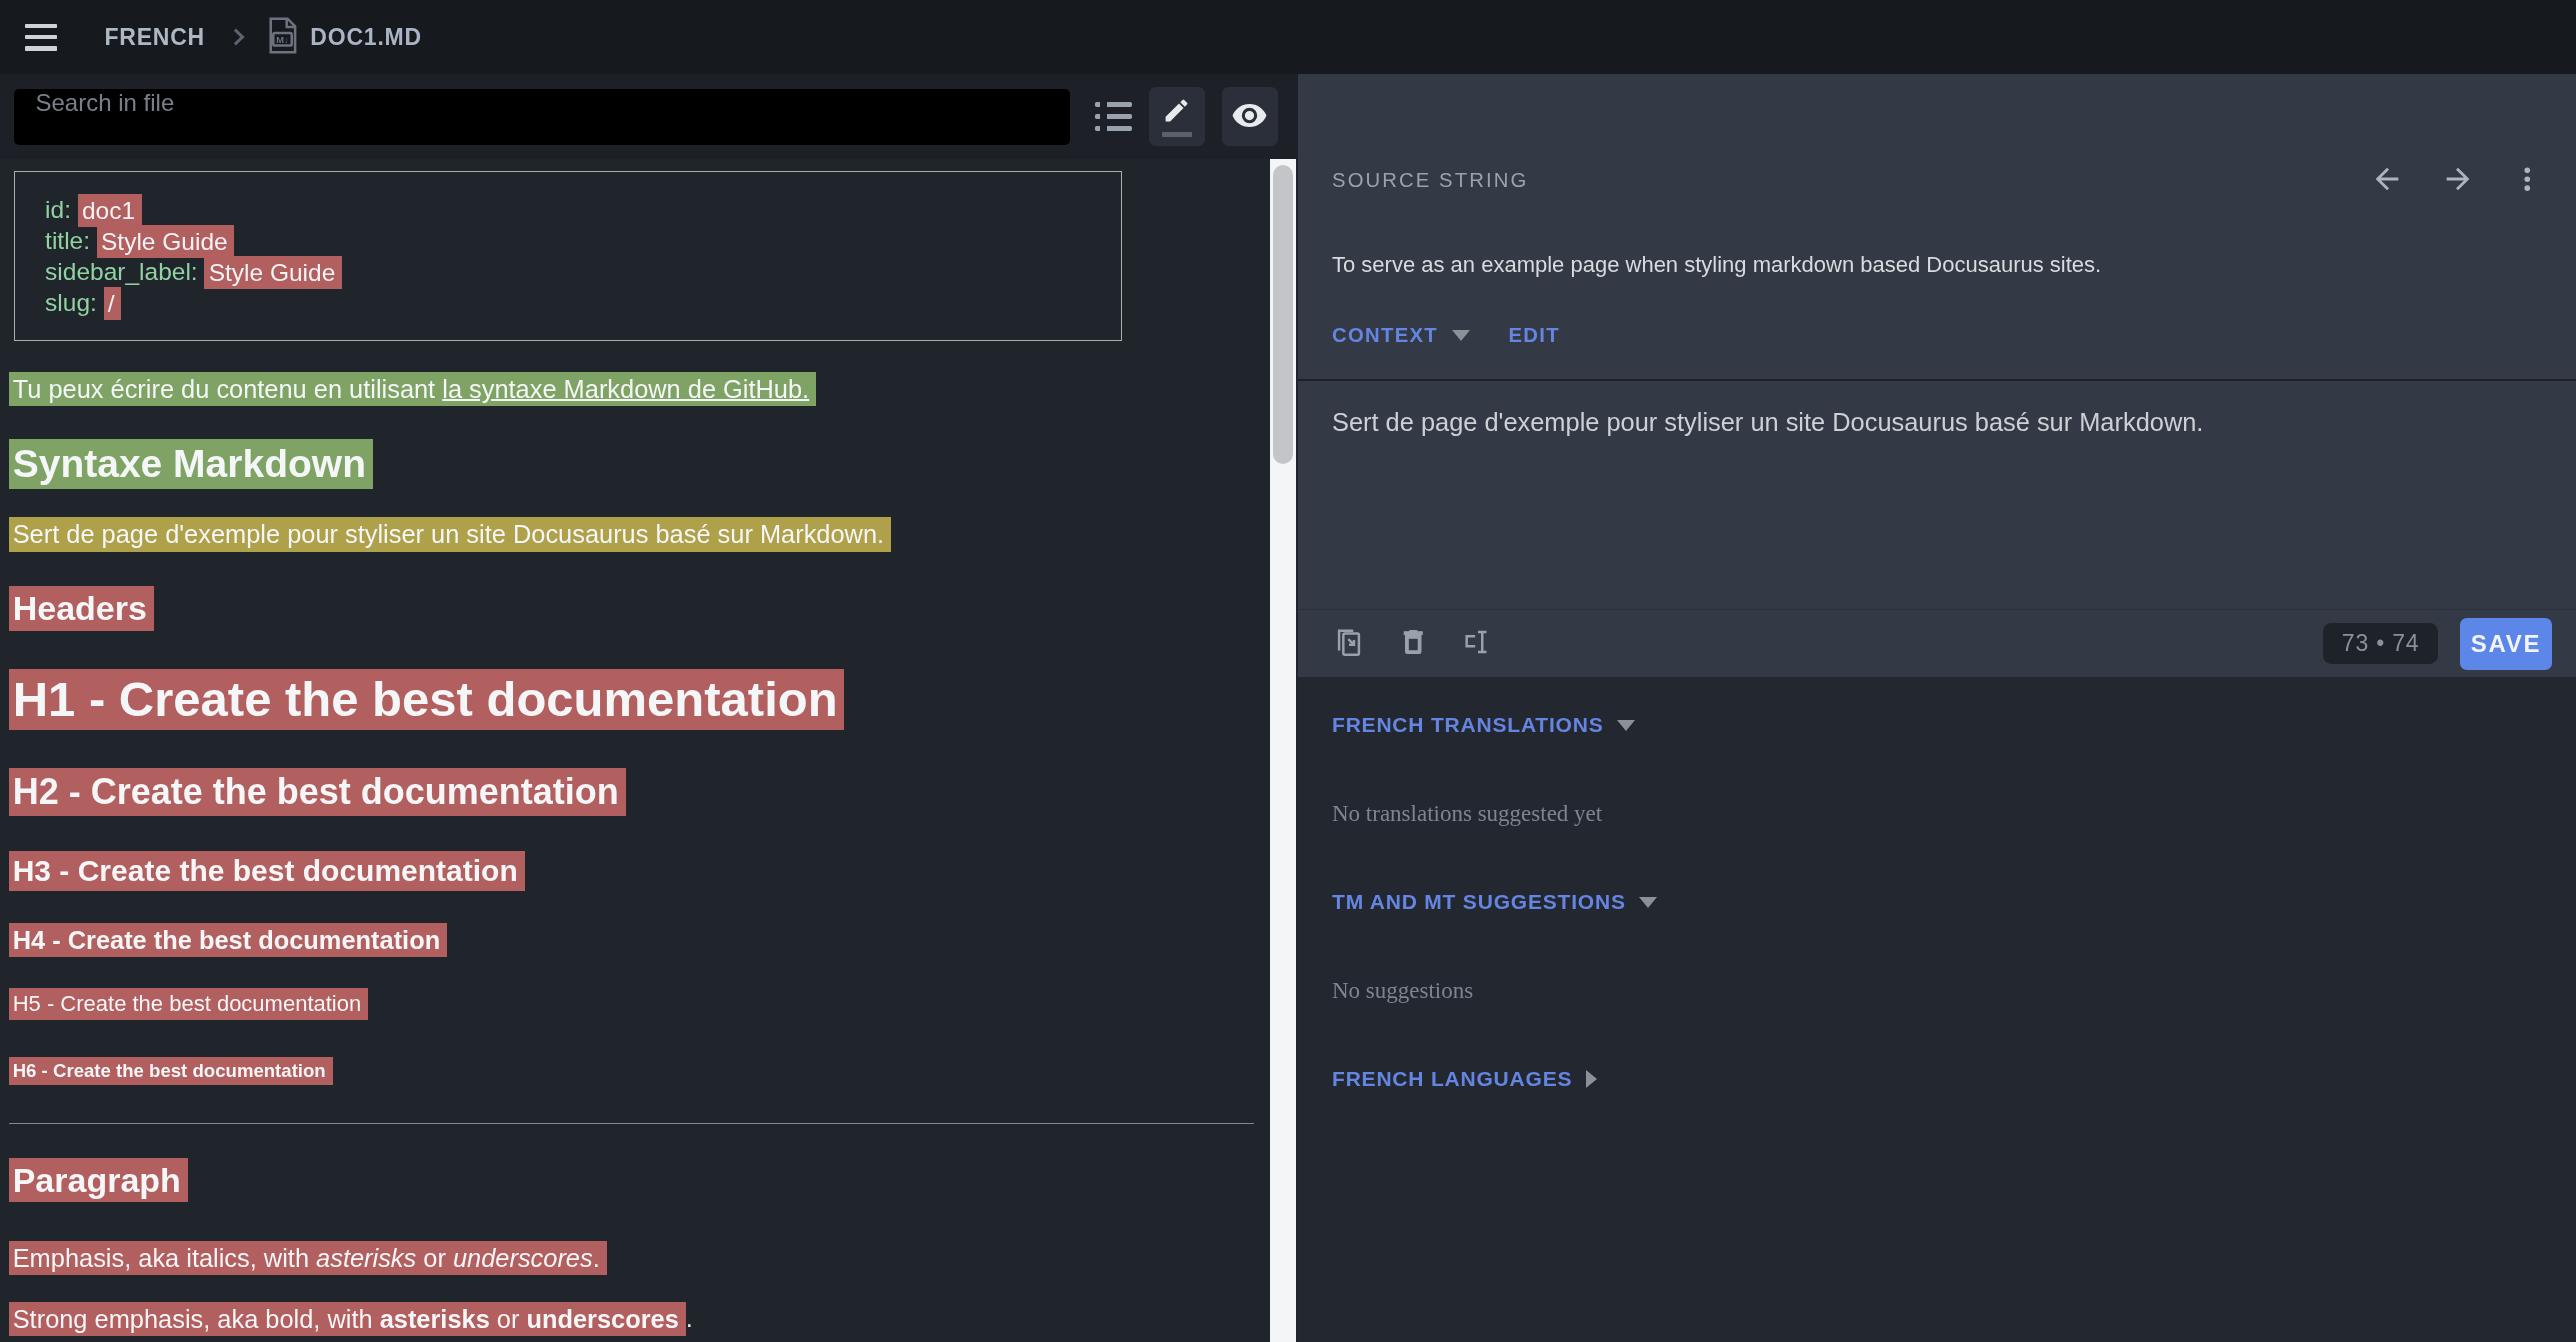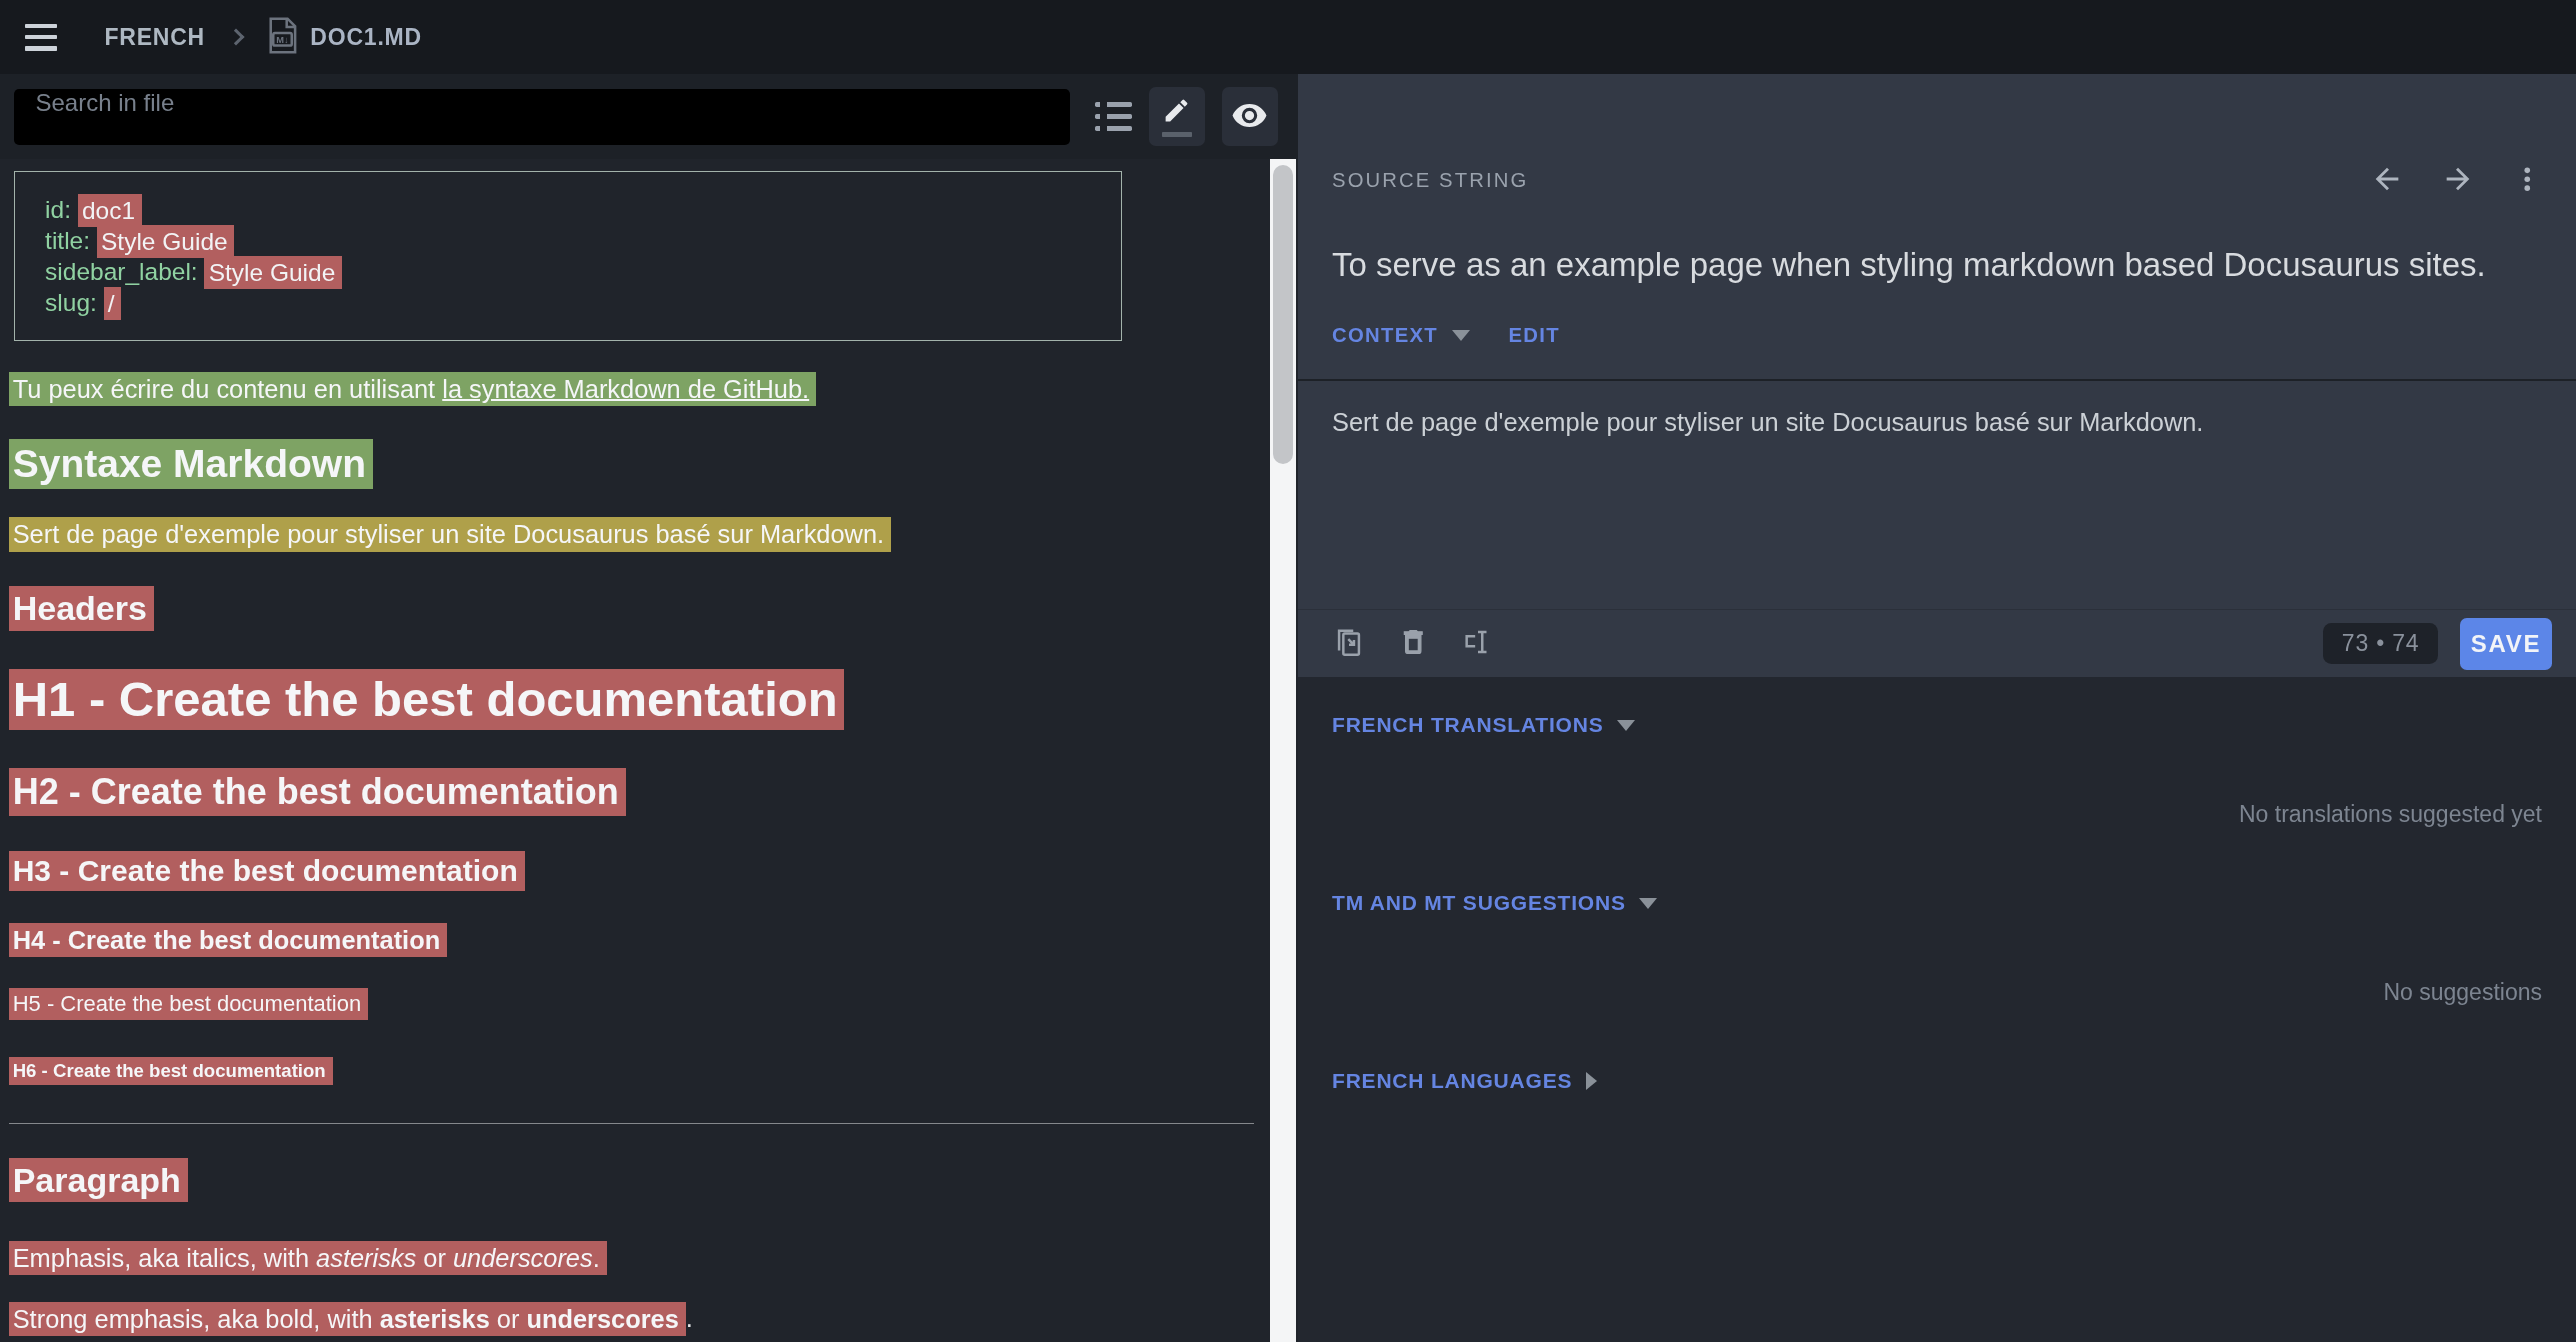--- a/index.html
+++ b/index.html
@@ -68,21 +68,21 @@
   .scrollbar-thumb { position:absolute; top:6px; left:2.5px; width:20.3px; height:299px; background:#c3c5c8; border-radius:10.2px; }
 
   
   .right-pane { flex:1; display:flex; flex-direction:column; min-width:0; }
   .source-card { height:603px; flex:none; background:#333945; padding:0 34px; position:relative; }
   .card-head { padding-top:88px; display:flex; align-items:center; }
   .panel-label { font-size:20.3px; letter-spacing:2.1px; color:#9aa2ad; }
   .head-actions { margin-left:auto; display:flex; align-items:center; gap:37px; }
   .icon-btn { background:none; border:none; cursor:pointer; display:flex; align-items:center; justify-content:center; padding:0; }
   .icon-btn svg { fill:#aeb5bf; }
-  .source-text { margin-top:49px; font-size:33px; line-height:34px; color:#d8dbdf; }
+  .source-text { margin-top:49px; font-size:22px; line-height:34px; color:#d8dbdf; }
   .context-row { margin-top:42px; display:flex; align-items:center; }
   .link-label { font-size:20.3px; font-weight:bold; letter-spacing:1.3px; color:#6585e2; cursor:pointer; }
   .caret-down { display:inline-block; width:0; height:0; border-left:9.3px solid transparent; border-right:9.3px solid transparent;
     border-top:11px solid #8a9199; margin-left:13.5px; }
   .caret-right { display:inline-block; width:0; height:0; border-top:9.3px solid transparent; border-bottom:9.3px solid transparent;
     border-left:11px solid #8a9199; margin-left:13.5px; }
   .context-row .edit { margin-left:39px; }
   .context-info { margin-top:20.3px; font-size:23px; line-height:36px; color:#858c96; }
   .card-divider { height:1.7px; background:#1d2127; margin:32px -34px 0 -34px; }
   .translation-area { margin-top:24px; font-size:25.4px; line-height:34px; color:#ccd1d6; outline:none; }
@@ -91,21 +91,21 @@
   .trans-toolbar .icon-btn { margin-right:32px; }
   .trans-toolbar .icon-btn svg { fill:#9aa1ab; stroke:#9aa1ab; }
   .char-counter { margin-left:auto; background:#1e2229; border-radius:8.5px; padding:6.8px 18.6px;
     font-size:23px; color:#8a919c; letter-spacing:0.8px; }
   .save-btn { margin-left:22px; width:92px; height:52px; background:#5c86e8; color:#f2f4f8; border:none; border-radius:6.8px;
     font-size:24px; font-weight:bold; letter-spacing:1.7px; cursor:pointer; font-family:inherit; }
 
   .suggest-area { flex:1; background:#23272f; padding:36px 34px 0 34px; display:flex; flex-direction:column; }
   .suggest-head { display:flex; align-items:center; cursor:pointer; }
   .suggest-head .link-label { font-size:21px; letter-spacing:0.8px; }
-  .empty-msg { text-align:right; font-size:23px; color:#7d8591; }
+  .empty-msg { text-align:left; font-size:23px; color:#7d8591;font-family:Liberation Serif, serif; }
   .empty-1 { margin-top:64px; }
   .head-2  { margin-top:63px; }
   .empty-2 { margin-top:64px; }
   .head-3  { margin-top:63px; }
 </style>
 </head>
 <body>
 
 <div class="app">
 

